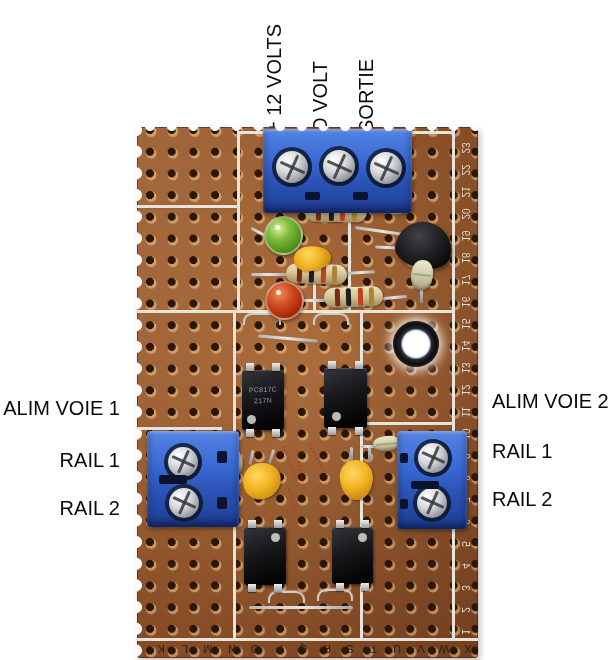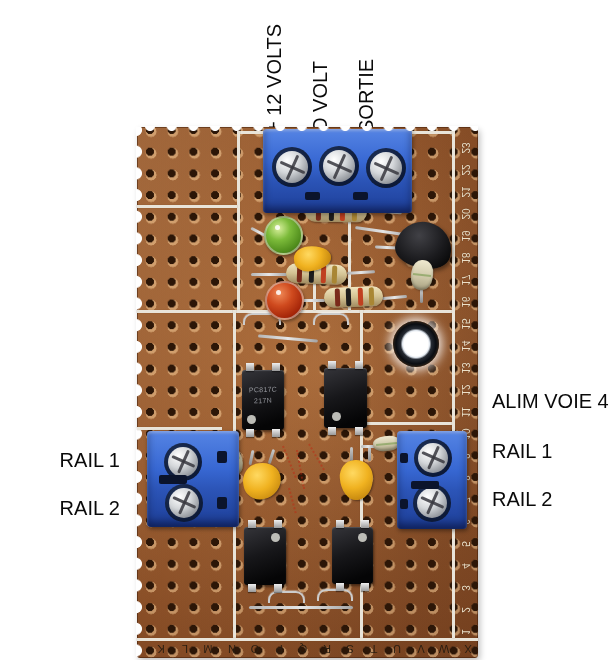--- a/index.html
+++ b/index.html
@@ -90,24 +90,25 @@
 </style>
 </head>
 <body>
 
 <div class="stage">
 
   <div class="lab vlab" style="left:284px;top:113px">+ 12 VOLTS</div>
   <div class="lab vlab" style="left:330px;top:113px">O VOLT</div>
   <div class="lab vlab" style="left:376px;top:113px">SORTIE</div>
 
+  <div class="lab llab" style="left:2px;top:398px">ALIM VOIE 1</div>
   <div class="lab llab" style="left:2px;top:450px">RAIL 1</div>
   <div class="lab llab" style="left:2px;top:498px">RAIL 2</div>
 
-  <div class="lab" style="left:492px;top:391px">ALIM VOIE 4</div>
+  <div class="lab" style="left:492px;top:391px">ALIM VOIE 2</div>
   <div class="lab" style="left:492px;top:441px">RAIL 1</div>
   <div class="lab" style="left:492px;top:489px">RAIL 2</div>
 
   <div class="board">
 
     <div class="wl wlh" style="left:100px;top:4px;width:215px"></div>
     <div class="wl wlv" style="left:100px;top:4px;height:179px"></div>
     <div class="wl wlh" style="left:0;top:78px;width:100px"></div>
     <div class="wl wlh" style="left:0;top:183px;width:315px"></div>
     <div class="wl wlv" style="left:211px;top:85px;height:98px"></div>

